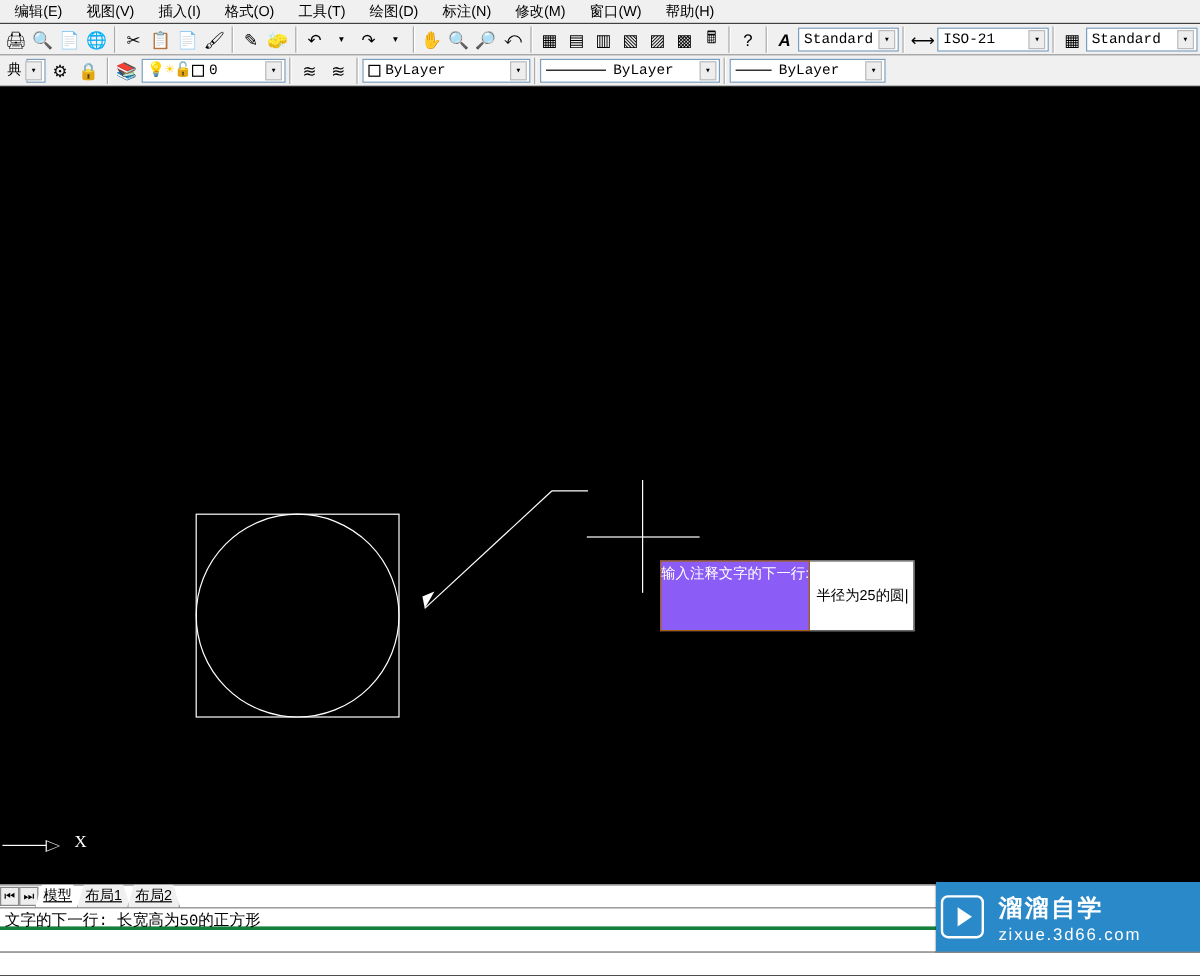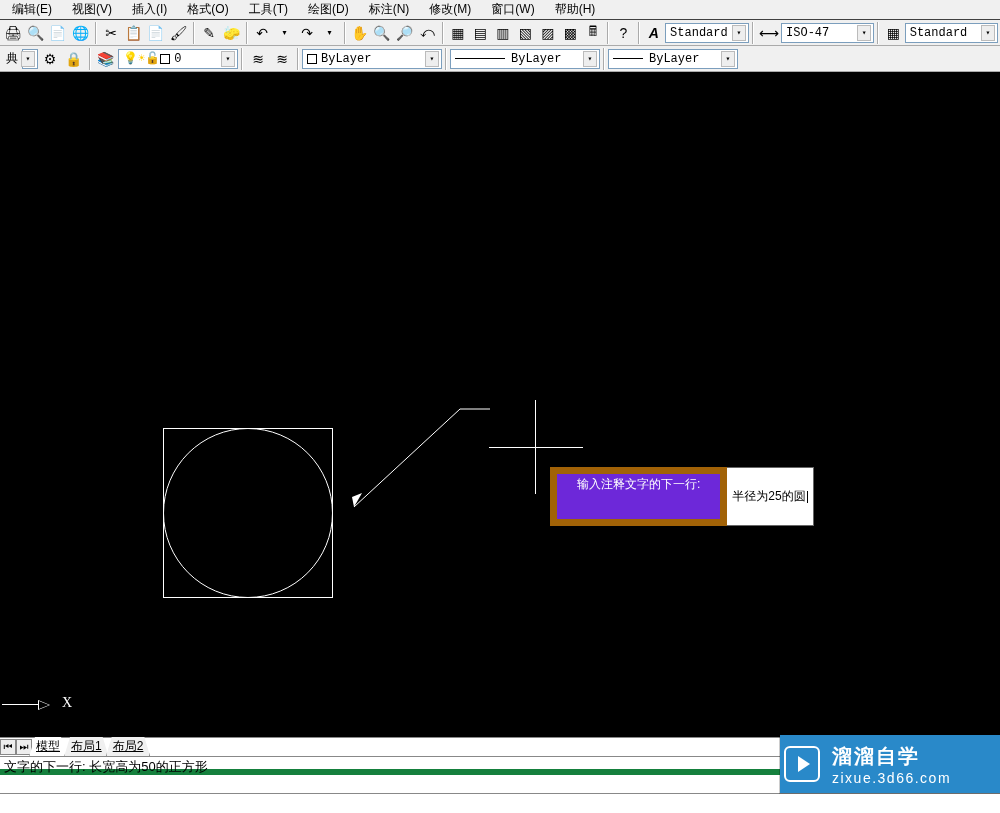--- a/index.html
+++ b/index.html
@@ -99,24 +99,24 @@
   }
   .crosshair-v { position:absolute; width:1px; height:94px; background:#fff; left:535px; top:328px;}
   .crosshair-h { position:absolute; height:1px; width:94px; background:#fff; left:489px; top:375px;}
   .dyn-prompt {
     position:absolute;
     left:550px; top:395px;
     display:flex;
     font-size:12px;
   }
   .dyn-prompt .label {
-    background:#6d28d9;
+    background:#8b5cf6;
     color:#fff;
-    border:7px solid #a16207;
-    padding:2px 20px;
+    border:1px solid #a16207;
+    padding:2px 0;
   }
   .dyn-prompt .input {
     background:#fff;
     color:#000;
     border:1px solid #666;
     border-left:none;
     padding:20px 5px;
     min-width:80px;
   }
   .dyn-prompt .caret { display:inline-block; width:1px; height:12px; background:#000; vertical-align:middle; margin-left:1px;}
@@ -171,24 +171,24 @@
     margin-left:-3px;
     text-decoration:underline;
   }
   .tabbar .tab.active { background:#fff; font-weight:normal; }
 
   
   .cmdline {
     position:absolute; left:0; right:0; bottom:38px;
     height:18px;
     background:#fff;
-    border-bottom:6px solid #15803d;
+    border-bottom:3px solid #15803d;
     font-size:13px;
     padding:1px 4px;
-    font-family:Liberation Sans, sans-serif;
+    font-family:Liberation Mono, monospace;
   }
   .cmdline2 {
     position:absolute; left:0; right:0; bottom:20px;
     height:18px;
     background:#fff;
     font-size:13px;
     padding:1px 4px;
     font-family:"SimSun","Courier New",monospace;
     text-align:right;
   }
@@ -278,21 +278,21 @@
   <div class="tb-btn">
       <b style="font-style:italic">A</b>
     </div>
   <div class="dropdown" style="width:90px">
     <span>Standard</span>
     <span class="arrow">▾</span>
   </div>
   <div class="tb-sep"></div>
   <div class="tb-btn">⟷</div>
   <div class="dropdown" style="width:100px">
-    <span>ISO-47</span>
+    <span>ISO-21</span>
     <span class="arrow">▾</span>
   </div>
   <div class="tb-sep"></div>
   <div class="tb-btn">▦</div>
   <div class="dropdown" style="width:100px">
     <span>Standard</span>
     <span class="arrow">▾</span>
   </div>
 </div>
 

